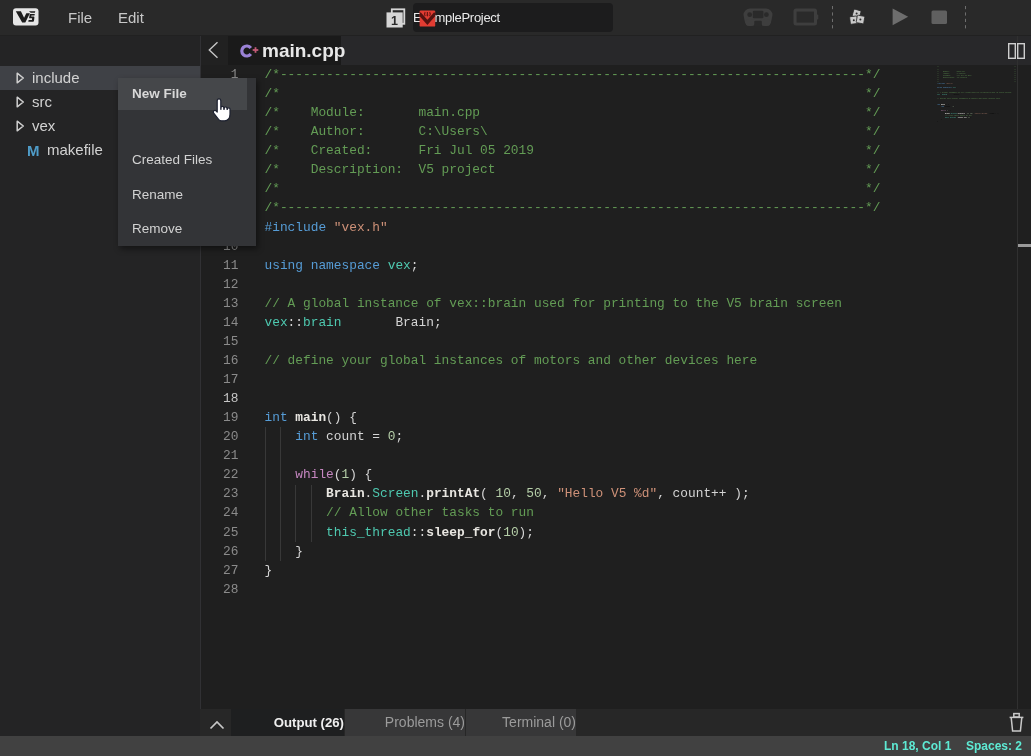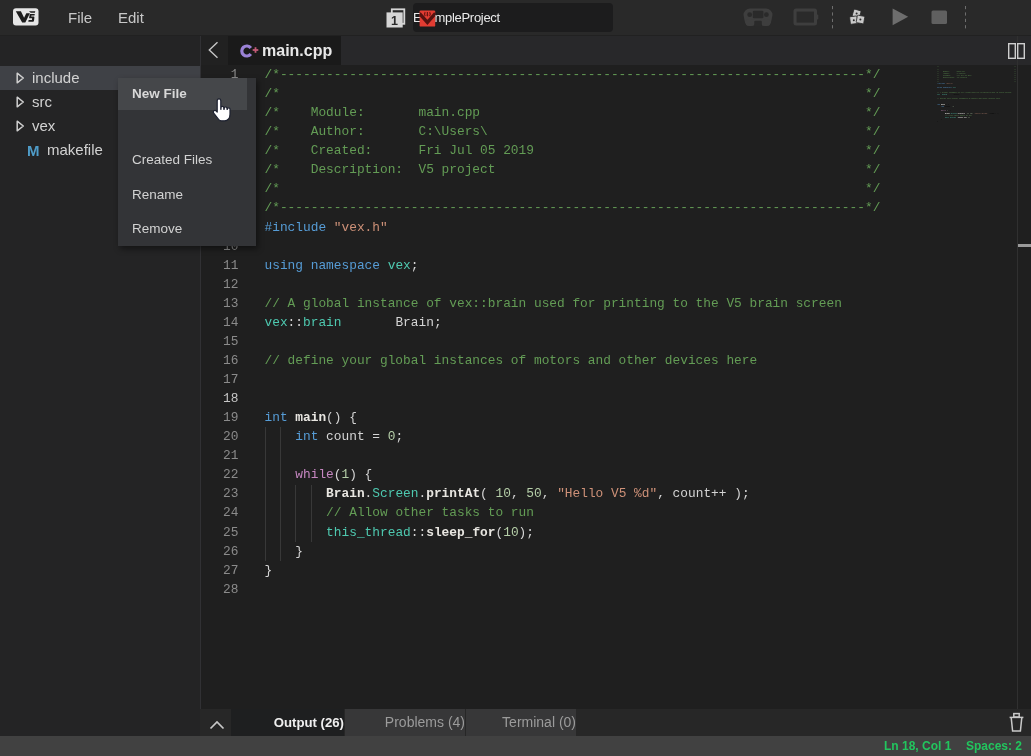--- a/index.html
+++ b/index.html
@@ -11,21 +11,21 @@
 #projfield{position:absolute;left:413px;top:3px;width:200px;height:29px;background:#1c1c1d;border-radius:4px}
 #projname{position:absolute;left:0;top:0;width:100%;height:29px;line-height:30px;text-align:left;color:#e9e9e9;font-size:13px;letter-spacing:-0.3px}
 
 #sidebar{position:absolute;left:0;top:36px;width:200px;height:700px;background:#242425}
 .trow{position:absolute;left:0;width:200px;height:24px;line-height:24px;color:#d2d2d2;font-size:15px}
 .trow.hl{background:#3f4146}
 
 #editor{position:absolute;left:200px;top:36px;width:831px;height:673px;background:#1f1f1f;overflow:hidden}
 #tabbar{position:absolute;left:0;top:0;width:831px;height:29px;background:#28282a}
 #backstrip{position:absolute;left:0;top:0;width:28px;height:29px;background:#212121}
-#tab1{position:absolute;left:28px;top:0;width:113px;height:29px;background:#1a1a1a;color:#e8e8e8;font-size:16px;font-weight:bold;line-height:29px}
+#tab1{position:absolute;left:28px;top:0;width:113px;height:29px;background:#1a1a1a;color:#e8e8e8;font-size:19px;font-weight:bold;line-height:29px}
 pre{font-family:"Liberation Mono",monospace;font-size:12.83px;line-height:19.068px}
 #gutter{position:absolute;left:0;top:29px;width:38.5px;text-align:right;color:#8b8b8b}
 #gutter span{display:block;height:19.068px}
 #gutter .cur{color:#c6c6c6}
 #code{position:absolute;left:64.5px;top:29px;color:#d4d4d4}
 i{font-style:normal}
 .cm{color:#639c55}.kw{color:#569cd6}.ct{color:#c586c0}.ty{color:#4ec9b0}
 .fn{color:#e8e6e1;font-weight:bold}.st{color:#ce9178}.nm{color:#b5cea8}
 .ig{position:absolute;width:1px;background:#383838}
 
@@ -35,21 +35,21 @@
 #mslider{position:absolute;left:818px;top:207.5px;width:13px;height:3.5px;background:#9a9a9a}
 
 #ctxmenu{position:absolute;left:118px;top:77.5px;width:138px;height:168.5px;background:#333437;box-shadow:2px 3px 6px rgba(0,0,0,.45);z-index:40}
 .mi{position:absolute;left:0;width:129px;height:31.5px;line-height:31.5px;padding-left:14px;color:#d2d2d2;font-size:13.5px}
 .mi.hl{background:#45474a;color:#d8d8d8;font-weight:bold}
 
 #panel{position:absolute;left:200px;top:709px;width:831px;height:27px;background:#272727}
 .ptab{position:absolute;top:0;height:27px;line-height:27px;text-align:right;font-size:14px;color:#9b9b9b;background:#373738}
 .ptab.act{background:#1e1f20;color:#efefef;font-weight:bold;font-size:13.2px}
 
-#statusbar{position:absolute;left:0;top:736px;width:1031px;height:20px;background:#414141;color:#22c55e;font-size:12px;font-weight:bold;line-height:20px}
+#statusbar{position:absolute;left:0;top:736px;width:1031px;height:20px;background:#414141;color:#5eead4;font-size:12px;font-weight:bold;line-height:20px}
 </style></head>
 <body>
 <div id="topbar">
   <span class="menu" style="left:68px">File</span>
   <span class="menu" style="left:118px">Edit</span>
   <div id="projfield">
       <span id="projname">ExampleProject</span>
     </div>
 </div>
 

